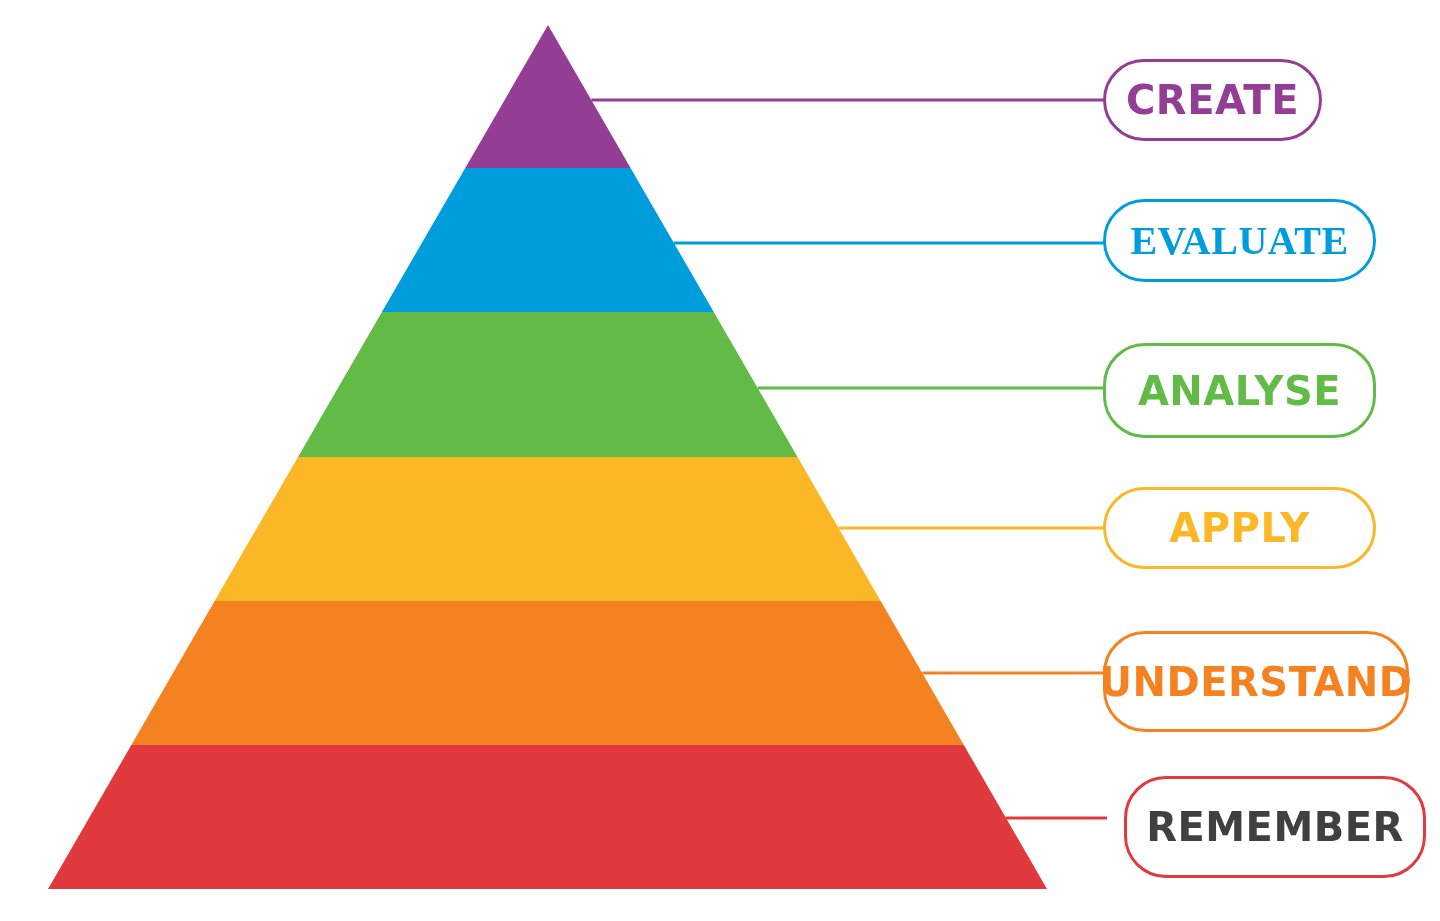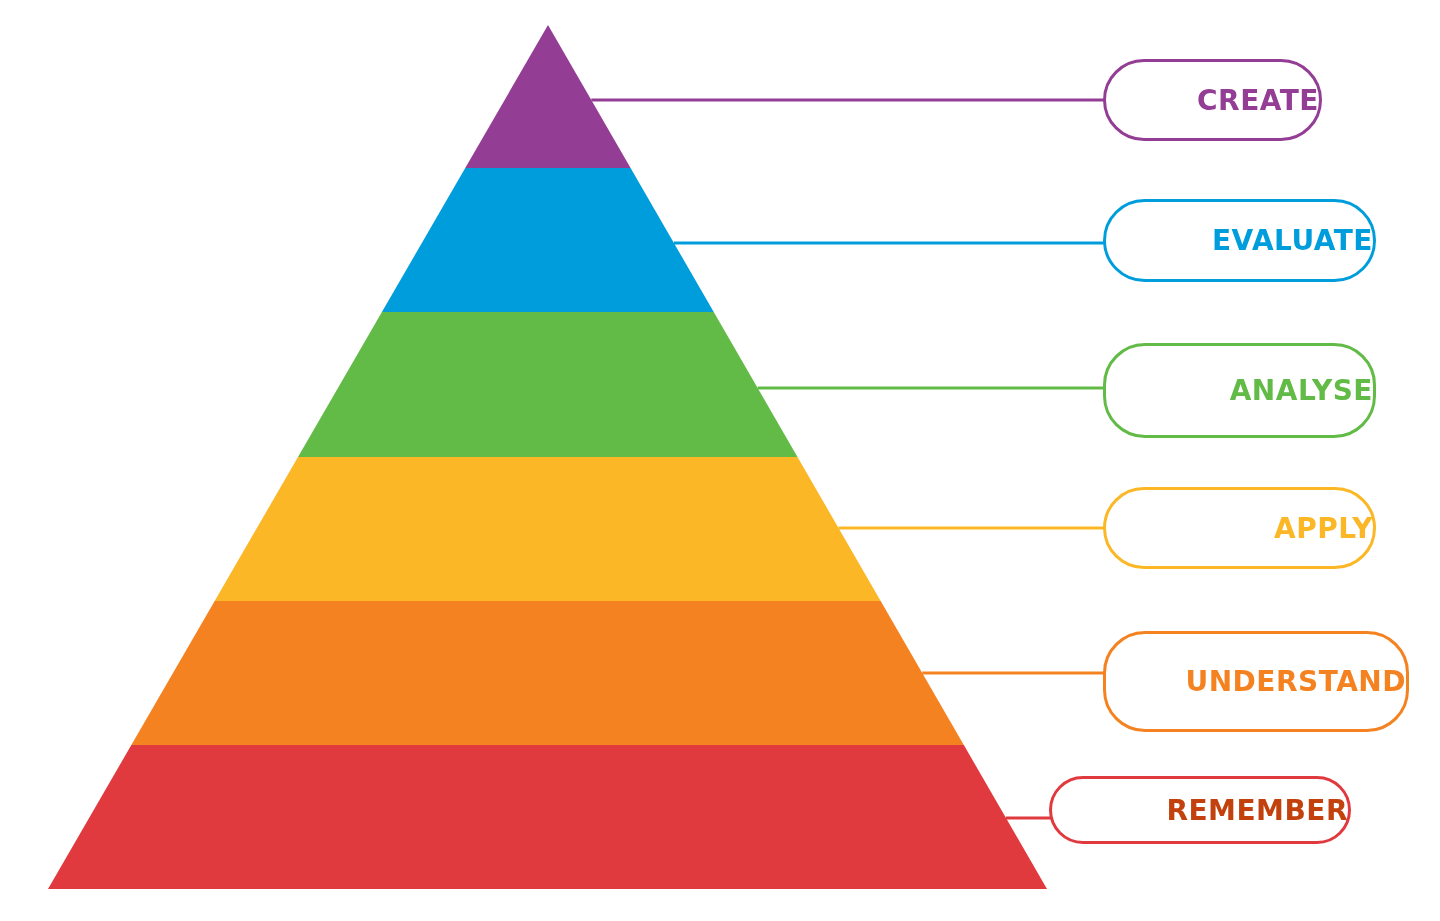--- a/index.html
+++ b/index.html
@@ -6,24 +6,24 @@
     body { width: 1440px; height: 921px; position: relative; overflow: hidden; font-family: "DejaVu Sans", sans-serif; }
     #canvas { position: absolute; left: 0; top: 0; }
     .pill {
       position: absolute;
       box-sizing: border-box;
       border: 3px solid;
       border-radius: 42px;
       background: #ffffff;
       display: flex;
       align-items: center;
-      justify-content: flex-end;
+      justify-content: center;
       font-family: "DejaVu Sans", sans-serif;
       font-weight: bold;
-      font-size: 28px;
+      font-size: 40px;
       letter-spacing: 0.5px;
     }
   </style>
 </head>
 <body>
 
 <svg id="canvas" width="1440" height="921" viewBox="0 0 1440 921">
     <polygon points="548,25 630.5891203703703,168 465.2453703703704,168" fill="#933d95"></polygon>
     <line x1="591.3159722222222" y1="100" x2="1105" y2="100" stroke="#933d95" stroke-width="3"></line>
     <polygon points="465.2453703703704,168 630.5891203703703,168 713.7557870370371,312 381.91203703703707,312" fill="#009ddc"></polygon>
@@ -34,28 +34,28 @@
     <line x1="838.505787037037" y1="528" x2="1105" y2="528" stroke="#fbb726" stroke-width="3"></line>
     <polygon points="214.66666666666669,601 880.6666666666667,601 963.8333333333333,745 131.33333333333331,745" fill="#f58220"></polygon>
     <line x1="922.25" y1="673" x2="1105" y2="673" stroke="#f58220" stroke-width="3"></line>
     <polygon points="131.33333333333331,745 963.8333333333333,745 1047,889 48,889" fill="#e03a3e"></polygon>
     <line x1="1005.994212962963" y1="818" x2="1107" y2="818" stroke="#e03a3e" stroke-width="3"></line>
   </svg>
 <div id="pills">
     <div class="pill" style="left: 1103px; top: 59px; width: 219px; height: 82px; border-color: rgb(147, 61, 149); color: rgb(147, 61, 149);">
       <span>CREATE</span>
     </div>
-    <div class="pill" style="left: 1103px; top: 199px; width: 273px; height: 83px; border-color: rgb(0, 157, 220); color: rgb(0, 157, 220);">
+    <div class="pill" style="left: 1103px; top: 199px; width: 273px; height: 83px; border-color: rgb(0, 157, 220); color: rgb(0, 157, 220); font-family: Liberation Serif, serif;">
       <span>EVALUATE</span>
     </div>
     <div class="pill" style="left: 1103px; top: 343px; width: 273px; height: 95px; border-color: rgb(98, 187, 70); color: rgb(98, 187, 70);">
       <span>ANALYSE</span>
     </div>
     <div class="pill" style="left: 1103px; top: 487px; width: 273px; height: 82px; border-color: rgb(251, 183, 38); color: rgb(251, 183, 38);">
       <span>APPLY</span>
     </div>
     <div class="pill" style="left: 1103px; top: 631px; width: 306px; height: 101px; border-color: rgb(245, 130, 32); color: rgb(245, 130, 32);">
       <span>UNDERSTAND</span>
     </div>
-    <div class="pill" style="left: 1049px; top: 776px; width: 302px; height: 68px; border-color: rgb(224, 58, 62); color: #c2410c;">
+    <div class="pill" style="left: 1124px; top: 776px; width: 302px; height: 102px; border-color: rgb(224, 58, 62); color: #404040;">
       <span>REMEMBER</span>
     </div>
   </div>
 
 </body></html>

